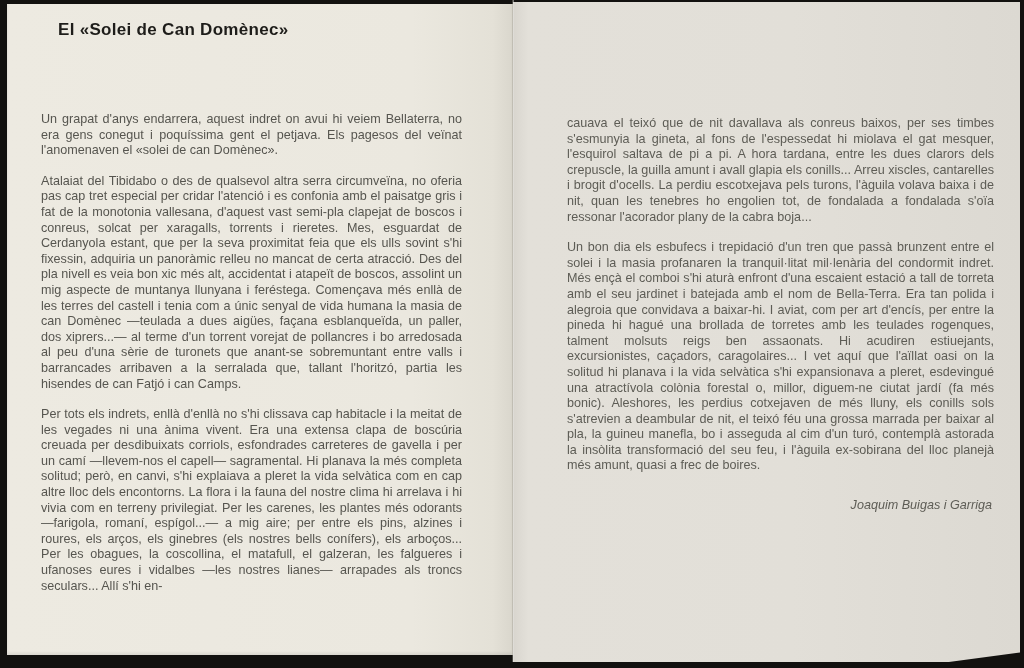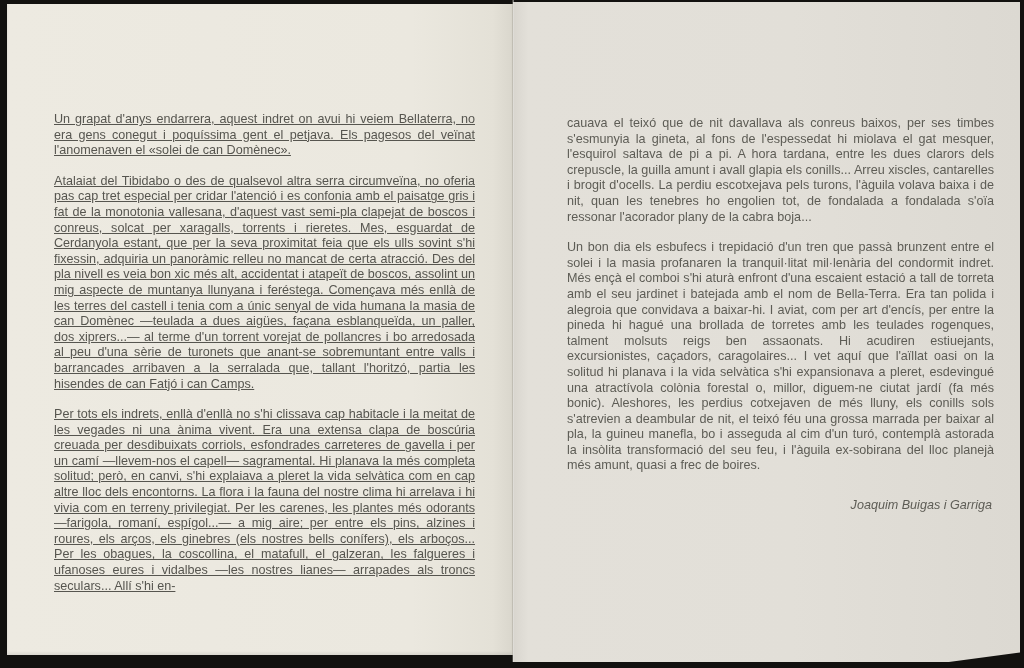--- a/index.html
+++ b/index.html
@@ -76,24 +76,23 @@
 
   .text-block {
     position: absolute;
     font-size: 12.6px;
     line-height: 15.6px;
     text-align: justify;
     color: var(--body_text);
   }
 
   .text-block-left {
-    left: 47px;
+    left: 34px;
     top: 108px;
     width: 421px;
-    text-decoration: underline;
   }
 
   .text-block-right {
     left: 54px;
     top: 114px;
     width: 427px;
     color: var(--body_text_right);
   }
 
   .text-block p { margin: 0 0 15px 0; }
@@ -106,20 +105,21 @@
     color: var(--body_text_right);
     font-style: italic;
   }
 </style>
 </head>
 <body>
 
 <div class="photo">
 
   <div class="page page-left">
+    <h1 class="page-title">El «Solei de Can Domènec»</h1>
     <div class="text-block text-block-left">
       <p>Un grapat d'anys endarrera, aquest indret on avui hi veiem Bellaterra, no era gens conegut i poquíssima gent el petjava. Els pagesos del veïnat l'anomenaven el «solei de can Domènec».</p>
       <p>Atalaiat del Tibidabo o des de qualsevol altra serra circumveïna, no oferia pas cap tret especial per cridar l'atenció i es confonia amb el paisatge gris i fat de la monotonia vallesana, d'aquest vast semi-pla clapejat de boscos i conreus, solcat per xaragalls, torrents i rieretes. Mes, esguardat de Cerdanyola estant, que per la seva proximitat feia que els ulls sovint s'hi fixessin, adquiria un panoràmic relleu no mancat de certa atracció. Des del pla nivell es veia bon xic més alt, accidentat i atapeït de boscos, assolint un mig aspecte de muntanya llunyana i feréstega. Començava més enllà de les terres del castell i tenia com a únic senyal de vida humana la masia de can Domènec —teulada a dues aigües, façana esblanqueïda, un paller, dos xiprers...— al terme d'un torrent vorejat de pollancres i bo arredosada al peu d'una sèrie de turonets que anant-se sobremuntant entre valls i barrancades arribaven a la serralada que, tallant l'horitzó, partia les hisendes de can Fatjó i can Camps.</p>
       <p>Per tots els indrets, enllà d'enllà no s'hi clissava cap habitacle i la meitat de les vegades ni una ànima vivent. Era una extensa clapa de boscúria creuada per desdibuixats corriols, esfondrades carreteres de gavella i per un camí —llevem-nos el capell— sagramental. Hi planava la més completa solitud; però, en canvi, s'hi explaiava a pleret la vida selvàtica com en cap altre lloc dels encontorns. La flora i la fauna del nostre clima hi arrelava i hi vivia com en terreny privilegiat. Per les carenes, les plantes més odorants —farigola, romaní, espígol...— a mig aire; per entre els pins, alzines i roures, els arços, els ginebres (els nostres bells conífers), els arboços... Per les obagues, la coscollina, el matafull, el galzeran, les falgueres i ufanoses eures i vidalbes —les nostres lianes— arrapades als troncs seculars... Allí s'hi en-</p>
     </div>
   </div>
 
   <div class="page page-right">
     <div class="text-block text-block-right">
       <p>cauava el teixó que de nit davallava als conreus baixos, per ses timbes s'esmunyia la gineta, al fons de l'espessedat hi miolava el gat mesquer, l'esquirol saltava de pi a pi. A hora tardana, entre les dues clarors dels crepuscle, la guilla amunt i avall glapia els conills... Arreu xiscles, cantarelles i brogit d'ocells. La perdiu escotxejava pels turons, l'àguila volava baixa i de nit, quan les tenebres ho engolien tot, de fondalada a fondalada s'oïa ressonar l'acorador plany de la cabra boja...</p>

